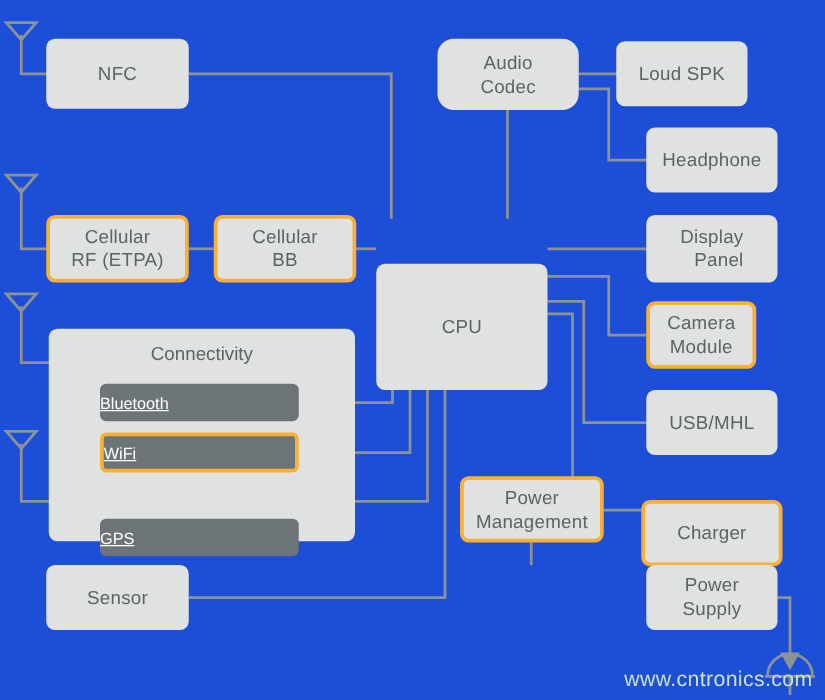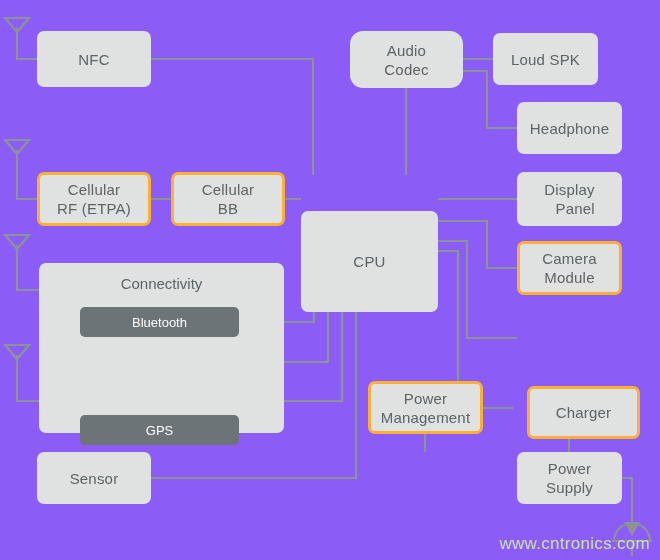--- a/index.html
+++ b/index.html
@@ -4,21 +4,21 @@
 <style>
   html,body{margin:0;padding:0;background:#ffffff;}
   body{
     font-family:"Liberation Sans", sans-serif;
     -webkit-font-smoothing:antialiased;
   }
   #stage{
     position:relative;
     width:660px;
     height:560px;
-    background:#8b5cf6;
+    background:#1d4ed8;
     overflow:hidden;
   }
   #wires{
     position:absolute;left:0;top:0;width:660px;height:560px;
     pointer-events:none;
   }
   .block{
     position:absolute;
     box-sizing:border-box;
     background:#e0e1e1;
@@ -54,23 +54,24 @@
     font-size:15px;
   }
   .subblock{
     position:absolute;
     box-sizing:border-box;
     background:#6c7478;
     border-radius:5px;
     color:#ffffff;
     display:flex;
     align-items:center;
-    justify-content:center;
+    justify-content:flex-start;
     font-size:13px;
     z-index:3;
+    text-decoration:underline;
   }
   .subblock.hl{
     border:3px solid #fbb034;
   }
   .watermark{
     position:absolute;
     right:10px;
     bottom:6px;
     color:#c9e3bb;
     font-size:17px;
@@ -177,32 +178,35 @@
 
   <div class="block" style="left:517px;top:102px;width:105px;height:52px;text-align:center;">
     <span class="lbl">Headphone</span>
   </div>
 
   <div class="block" style="left:517px;top:172px;width:105px;height:54px;text-align:right;">
     <span class="lbl">Display
 Panel</span>
   </div>
 
-  <div class="block hl" style="left:517px;top:241px;width:105px;height:54px;">
+  <div class="block hl" style="left:517px;top:241px;width:88px;height:54px;">
     <span class="lbl">Camera
 Module</span>
   </div>
 
+  <div class="block" style="left:517px;top:312px;width:105px;height:52px;">
+    <span class="lbl">USB/MHL</span>
+  </div>
 
   <div class="block hl" style="left:368px;top:381px;width:115px;height:53px;">
     <span class="lbl">Power
 Management</span>
   </div>
 
-  <div class="block hl" style="left:513px;top:386px;width:113px;height:53px;margin-left:14px;">
+  <div class="block hl" style="left:513px;top:400px;width:113px;height:53px;">
     <span class="lbl">Charger</span>
   </div>
 
 
   <div class="block" style="left:517px;top:452px;width:105px;height:52px;">
     <span class="lbl">Power
 Supply</span>
   </div>
 
   <div class="block" style="left:37px;top:452px;width:114px;height:52px;">
@@ -210,20 +214,23 @@
   </div>
 
   <div class="group" style="left:39px;top:263px;width:245px;height:170px;">
     <div class="group-title">Connectivity</div>
   </div>
 
   <div class="subblock" style="left:80px;top:307px;width:159px;height:30px;">
     <span>Bluetooth</span>
   </div>
 
+  <div class="subblock hl" style="left:80px;top:346px;width:159px;height:32px;">
+    <span>WiFi</span>
+  </div>
 
   <div class="subblock" style="left:80px;top:387px;width:159px;height:30px;margin-top:28px;">
     <span>GPS</span>
   </div>
 
   <div class="watermark">www.cntronics.com</div>
 
 </div>
 
 </body></html>

